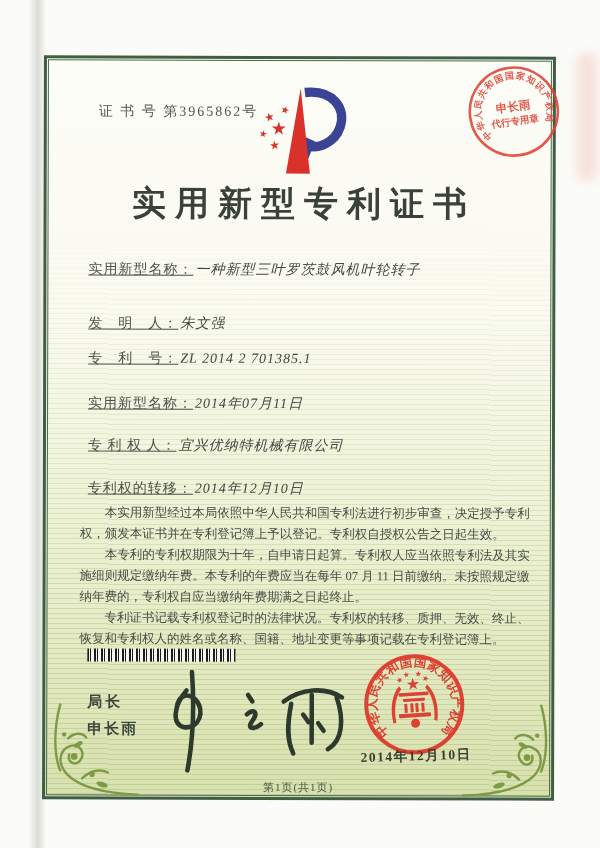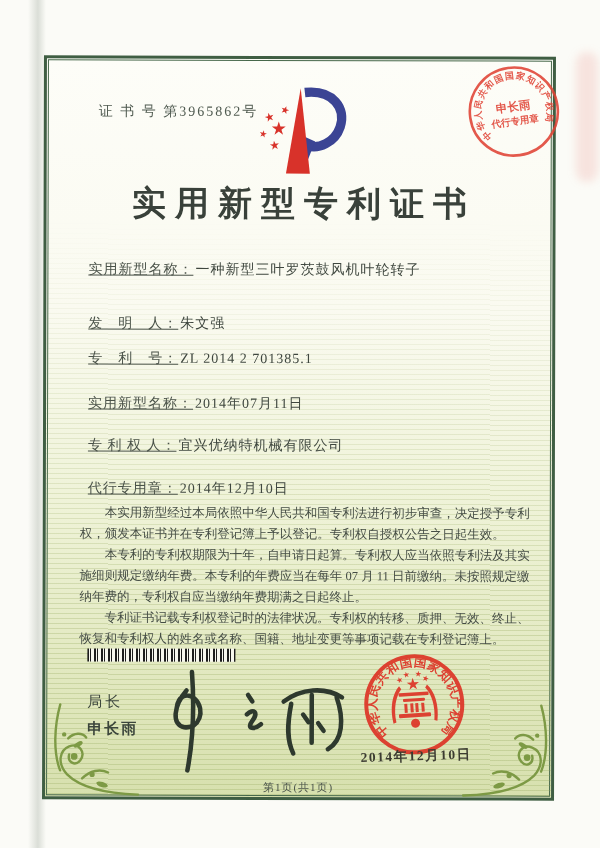--- a/index.html
+++ b/index.html
@@ -18,27 +18,27 @@
         background:repeating-linear-gradient(180deg,rgba(142,164,84,.28) 0 1px,rgba(0,0,0,0) 1px 5px);
         -webkit-mask-image:linear-gradient(180deg,transparent 0%,transparent 22%,rgba(0,0,0,.55) 48%,#000 78%);
         mask-image:linear-gradient(180deg,transparent 0%,transparent 22%,rgba(0,0,0,.55) 48%,#000 78%);}
   .cert-number{position:absolute;left:52px;top:44px;font-size:14px;color:#4f5a50;letter-spacing:2px;}
   .logo{position:absolute;left:206px;top:26px;width:104px;height:94px;}
   .stamp-top{position:absolute;left:419px;top:4px;width:96px;height:96px;opacity:.88;transform:rotate(-8deg);}
   .cert-title{position:absolute;left:0;top:122px;width:100%;text-align:center;
         font-size:34px;font-weight:600;color:#39413a;letter-spacing:9px;padding-left:9px;box-sizing:border-box;}
   .field-row{position:absolute;left:42px;width:440px;font-size:14px;color:#4a5249;letter-spacing:1px;white-space:nowrap;}
   .field-label{color:#4a5249;text-decoration:underline;}
-  .field-value{color:#3f473f;margin-left:2px;}
+  .field-value{color:#3f473f;margin-left:2px;font-style:italic;}
   .paragraphs{position:absolute;left:34px;top:444px;width:450px;font-size:12.5px;line-height:21px;
         color:#454d45;text-align:justify;}
   .paragraphs p{margin:0;text-indent:2em;}
   .barcode{position:absolute;left:42px;top:590px;width:148px;height:13px;
         background:repeating-linear-gradient(90deg,#1c1c1c 0 2px,#f6f6ee 2px 3px,#1c1c1c 3px 4px,#f6f6ee 4px 7px,#1c1c1c 7px 9px,#f6f6ee 9px 10px,#1c1c1c 10px 11px,#f6f6ee 11px 14px);}
-  .sig-title{position:absolute;left:42px;top:634px;font-size:15px;font-weight:400;color:#3c463c;letter-spacing:3px;text-align:right;}
+  .sig-title{position:absolute;left:42px;top:634px;font-size:15px;font-weight:700;color:#3c463c;letter-spacing:3px;text-align:right;}
   .sig-name{position:absolute;left:42px;top:661px;font-size:15px;font-weight:600;color:#3c463c;letter-spacing:2px;}
   .signature{position:absolute;left:98px;top:606px;width:216px;height:112px;}
   .seal{position:absolute;left:317px;top:593px;width:104px;height:104px;opacity:.93;transform:rotate(-4deg);}
   .seal-date{position:absolute;left:296px;top:688px;width:150px;text-align:center;font-size:13.5px;
         color:#3b3b31;letter-spacing:1.5px;transform:rotate(-2deg);font-weight:600;}
   .footer{position:absolute;left:0;top:721px;width:100%;text-align:center;font-size:11px;color:#4b544b;letter-spacing:1px;}
   .flourish{position:absolute;width:96px;height:104px;}
   .flourish.bl{left:3px;top:636px;}
   .flourish.br{left:412px;top:636px;transform:scaleX(-1);}
 </style>
@@ -92,21 +92,21 @@
     <div class="field-row" style="top:291px">
       <span class="field-label">专　利　号：</span><span class="field-value">ZL 2014 2 701385.1</span>
     </div>
     <div class="field-row" style="top:336px">
       <span class="field-label">实用新型名称：</span><span class="field-value">2014年07月11日</span>
     </div>
     <div class="field-row" style="top:378px">
       <span class="field-label">专 利 权 人：</span><span class="field-value">宜兴优纳特机械有限公司</span>
     </div>
     <div class="field-row" style="top:421px">
-      <span class="field-label">代行专用章：</span><span class="field-value">2014年12月10日</span>
+      <span class="field-label">专利权的转移：</span><span class="field-value">2014年12月10日</span>
     </div>
 
     <div class="paragraphs">
       <p>本实用新型经过本局依照中华人民共和国专利法进行初步审查，决定授予专利权，颁发本证书并在专利登记簿上予以登记。专利权自授权公告之日起生效。</p>
       <p>本专利的专利权期限为十年，自申请日起算。专利权人应当依照专利法及其实施细则规定缴纳年费。本专利的年费应当在每年 07 月 11 日前缴纳。未按照规定缴纳年费的，专利权自应当缴纳年费期满之日起终止。</p>
       <p>专利证书记载专利权登记时的法律状况。专利权的转移、质押、无效、终止、恢复和专利权人的姓名或名称、国籍、地址变更等事项记载在专利登记簿上。</p>
     </div>
 
     <div class="barcode"></div>
 

